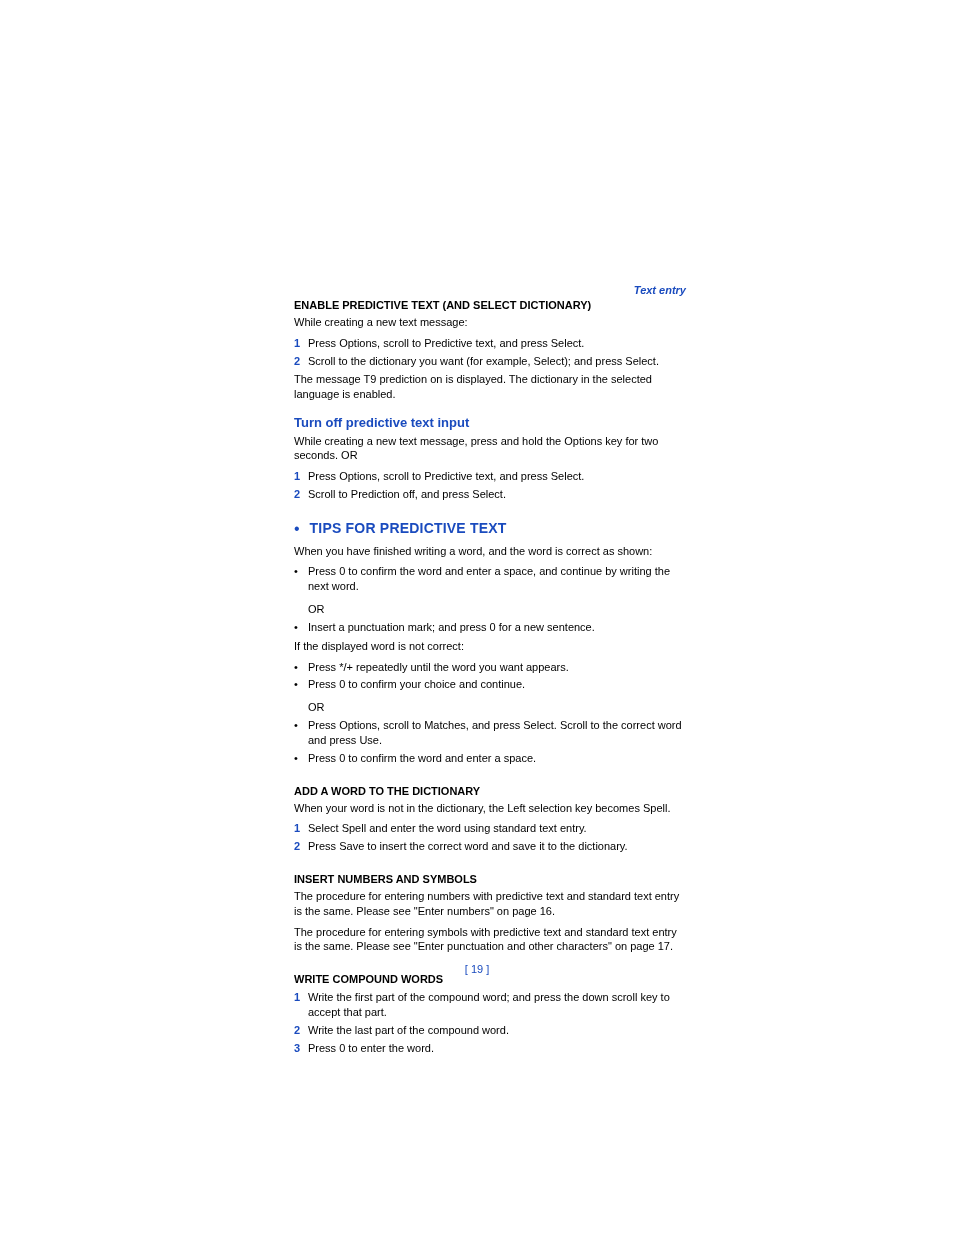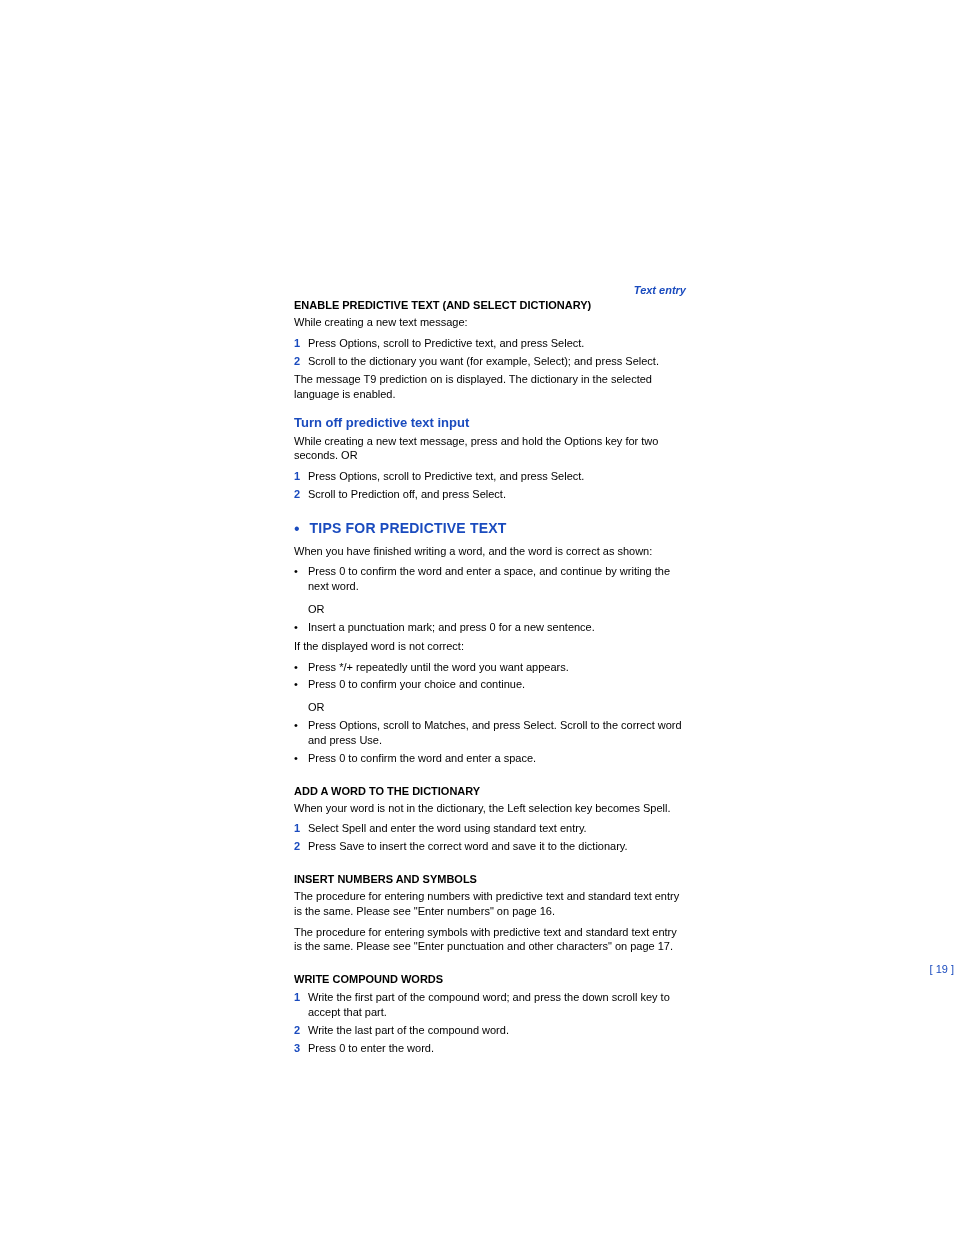--- a/index.html
+++ b/index.html
@@ -99,21 +99,21 @@
     margin-left: 14px;
     margin-top: 8px;
     margin-bottom: 3px;
   }
   .b { font-weight: normal; }
   .page-num {
     position: absolute;
     bottom: 260px;
     left: 0;
     width: 954px;
-    text-align: right;
+    text-align: center;
     color: #1a4bbe;
     font-size: 11px;
   }
 </style>
 </head>
 <body>
 
 <div class="page">
   <div class="header-right">Text entry</div>
 

